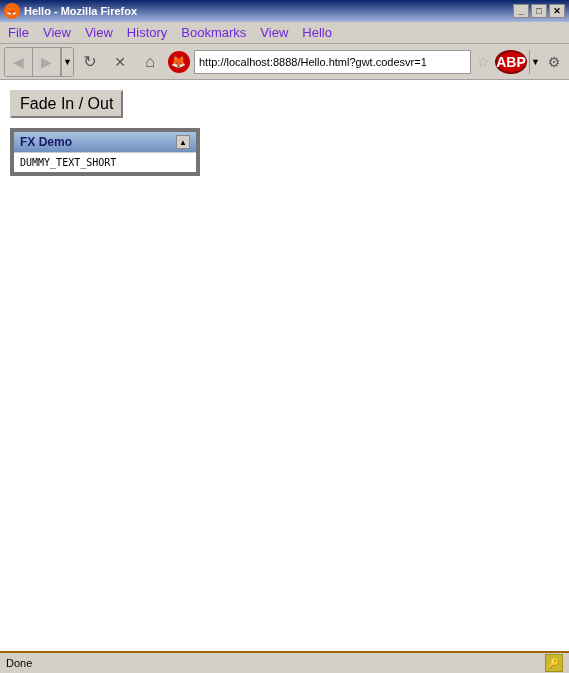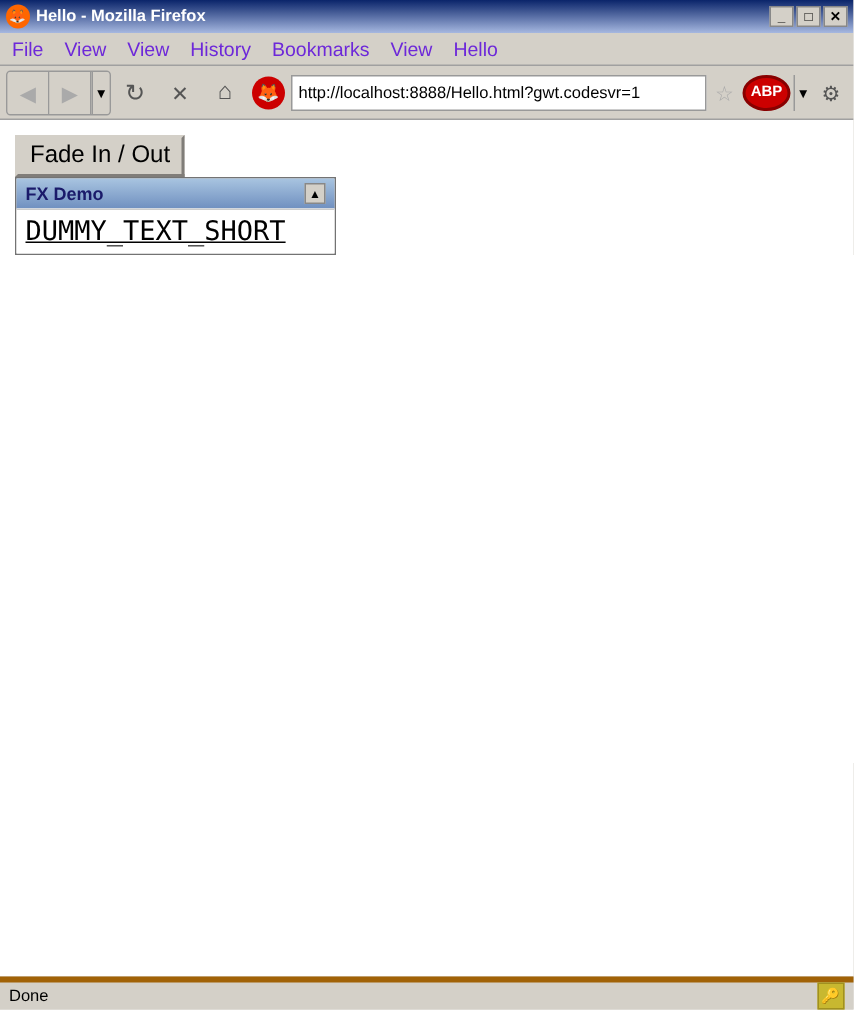--- a/index.html
+++ b/index.html
@@ -157,21 +157,21 @@
     .abp-btn {
       width: 32px;
       height: 24px;
       background: #cc0000;
       border: 2px solid #880000;
       border-radius: 50%;
       display: flex;
       align-items: center;
       justify-content: center;
       color: white;
-      font-size: 10px;
+      font-size: 14px;
       font-weight: bold;
       cursor: pointer;
     }
     .gear-btn {
       width: 22px;
       height: 24px;
       display: flex;
       align-items: center;
       justify-content: center;
       cursor: pointer;
@@ -195,23 +195,23 @@
       border: 2px outset #d4d0c8;
       padding: 3px 8px;
       font-size: 16px;
       cursor: pointer;
       color: black;
       font-family: Arial, sans-serif;
     }
 
     
     .fx-panel {
-      margin-top: 0;
-      width: 214px;
-      border: 1px solid #737373;
+      margin-top: 10px;
+      width: 190px;
+      border: 4px solid #737373;
     }
     .fx-panel-header {
       background: linear-gradient(to bottom, #a8c4e0, #7090c0);
       padding: 3px 6px;
       font-size: 12px;
       font-weight: bold;
       color: #1a1a6a;
       display: flex;
       align-items: center;
       justify-content: space-between;
@@ -225,31 +225,30 @@
       display: flex;
       align-items: center;
       justify-content: center;
       font-size: 8px;
       color: black;
       cursor: pointer;
     }
     .fx-panel-content {
       background: white;
       padding: 4px 6px;
-      font-size: 18px;
+      font-size: 10px;
       font-family: monospace;
       border-top: 1px solid #ccc;
-      text-decoration: underline;
     }
 
     
     .status-bar {
       background: #d4d0c8;
       height: 22px;
-      border-top: 4px solid #a16207;
+      border-top: 2px solid #a16207;
       display: flex;
       align-items: center;
       padding: 0 6px;
       font-size: 11px;
       color: black;
       position: absolute;
       bottom: 0;
       width: 569px;
       justify-content: space-between;
     }

